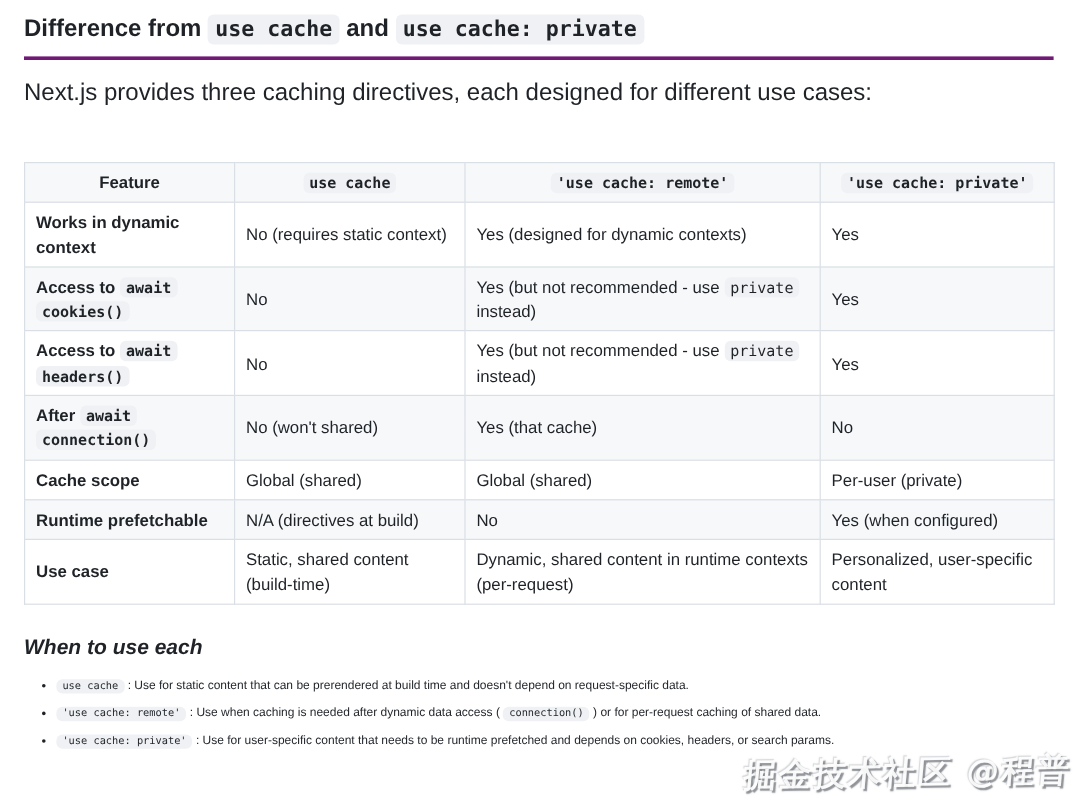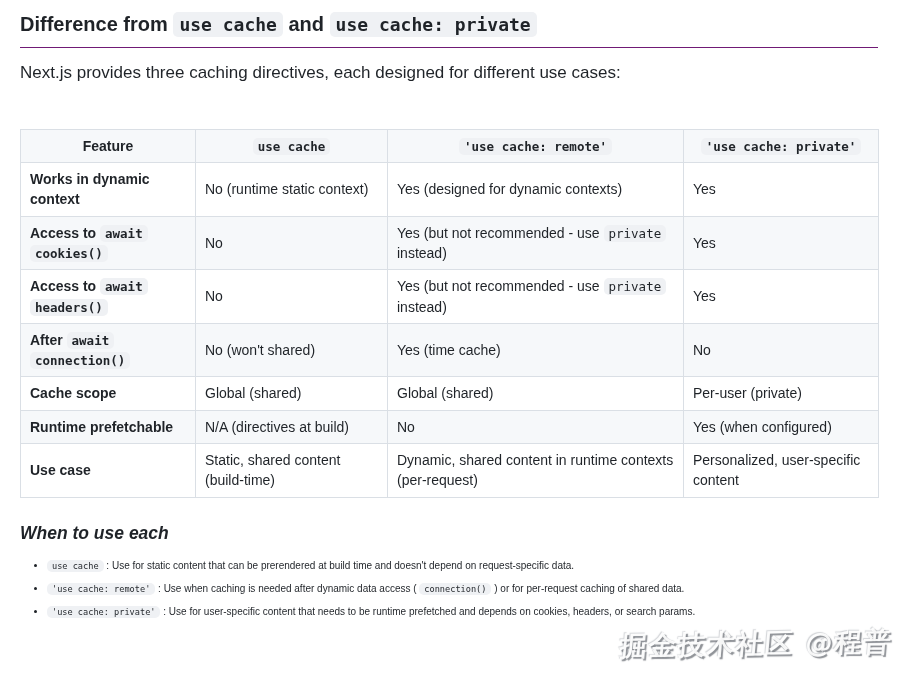--- a/index.html
+++ b/index.html
@@ -14,33 +14,33 @@
     width:900px; height:675px;
     overflow:hidden;
     padding:11px 22px 0 20px;
     background:#ffffff;
   }
   .doc-title {
     font-size:20px;
     font-weight:700;
     line-height:1.35;
     padding-bottom:9px;
-    border-bottom:1px solid #701a75;
+    border-bottom:3px solid #701a75;
     margin-bottom:13px;
   }
   .doc-title .chip { font-size:18px; font-weight:700; padding:2px 6px; }
   .chip {
     font-family:"DejaVu Sans Mono", monospace;
     background:#eff1f4;
     border-radius:5px;
     padding:1px 5px;
     font-size:0.86em;
     white-space:nowrap;
   }
-  .intro { font-size:17px; line-height:1.4; margin-bottom:12px; }
+  .intro { font-size:20px; line-height:1.4; margin-bottom:12px; }
   table.compare {
     width:100%;
     border-collapse:collapse;
     font-size:14px;
     table-layout:fixed;
     margin-top:44px;
   }
   .compare th, .compare td {
     border:1px solid #dadfe5;
     padding:6px 9px;
@@ -104,40 +104,40 @@
       <tr>
         <th><span>Feature</span></th>
         <th><span class="chip">use cache</span></th>
         <th><span class="chip">'use cache: remote'</span></th>
         <th><span class="chip">'use cache: private'</span></th>
       </tr>
     </thead>
     <tbody>
       <tr>
         <td class="feature-cell"><span>Works in dynamic context</span></td>
-        <td><span>No (runtime static context)</span></td>
+        <td><span>No (requires static context)</span></td>
         <td><span>Yes (designed for dynamic contexts)</span></td>
         <td><span>Yes</span></td>
       </tr>
       <tr>
         <td class="feature-cell"><span>Access to </span><span class="chip">await</span><span> </span><span class="chip">cookies()</span></td>
         <td><span>No</span></td>
         <td><span>Yes (but not recommended - use </span><span class="chip">private</span><span> instead)</span></td>
         <td><span>Yes</span></td>
       </tr>
       <tr>
         <td class="feature-cell"><span>Access to </span><span class="chip">await</span><span> </span><span class="chip">headers()</span></td>
         <td><span>No</span></td>
         <td><span>Yes (but not recommended - use </span><span class="chip">private</span><span> instead)</span></td>
         <td><span>Yes</span></td>
       </tr>
       <tr>
         <td class="feature-cell"><span>After </span><span class="chip">await</span><span> </span><span class="chip">connection()</span></td>
         <td><span>No (won't shared)</span></td>
-        <td><span>Yes (time cache)</span></td>
+        <td><span>Yes (that cache)</span></td>
         <td><span>No</span></td>
       </tr>
       <tr>
         <td class="feature-cell"><span>Cache scope</span></td>
         <td><span>Global (shared)</span></td>
         <td><span>Global (shared)</span></td>
         <td><span>Per-user (private)</span></td>
       </tr>
       <tr>
         <td class="feature-cell"><span>Runtime prefetchable</span></td>

